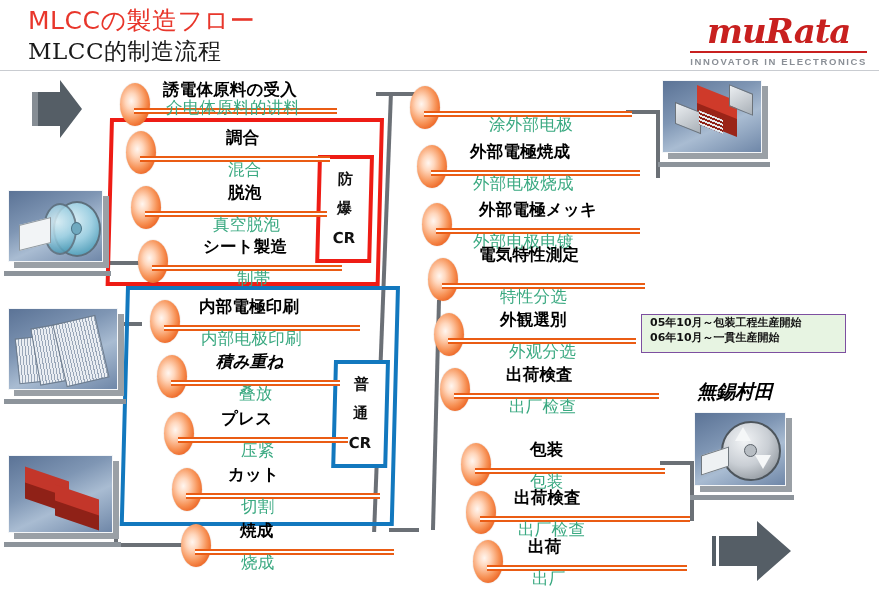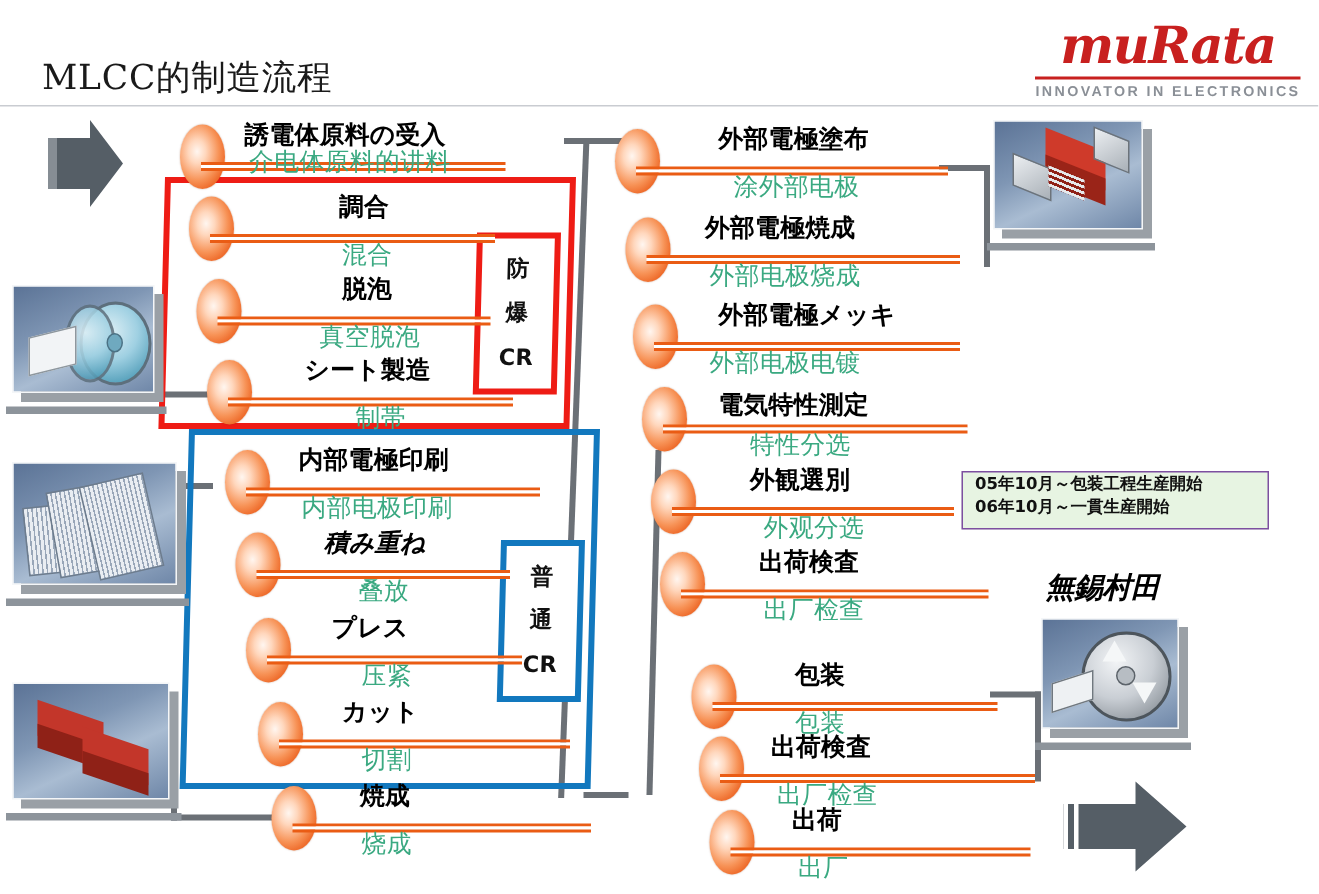--- a/index.html
+++ b/index.html
@@ -108,20 +108,21 @@
   
   .chip-top{position:absolute;background:#c3362a;}
   .chip-side{position:absolute;background:#8f2117;}
   .arrow-gray{position:absolute;}
 </style>
 </head>
 <body>
 
 <div id="stage">
 
+  <div class="title-ja">MLCCの製造フロー</div>
   <div class="title-zh">MLCC的制造流程</div>
 
   <div class="logo-wrap">
     <div class="logo-main">muRata</div>
     <div class="logo-rule"></div>
     <div class="logo-sub">INNOVATOR IN ELECTRONICS</div>
   </div>
   <div class="header-hr"></div>
 
   <div class="gwire abs" style="left:389px;top:92px;width:4px;height:440px;transform:skewX(-2.2deg);transform-origin:top left;"></div>
@@ -238,21 +239,20 @@
     </div>
   <div class="lbl-ja" style="left:240px;top:520px;">焼成</div>
   <div class="lbl-zh" style="left:241px;top:552px;">烧成</div>
 
   <div class="bullet" style="left:410px;top:86px;"></div>
   <div class="oline" style="left:424px;top:111px;width:208px;">
     <i></i>
       <i class="mid"></i>
       <i class="b"></i>
     </div>
-  <div class="lbl-ja" style="left:479px;top:82px;">外部電極塗布</div>
   <div class="lbl-zh" style="left:489px;top:114px;">涂外部电极</div>
 
   <div class="bullet" style="left:417px;top:145px;"></div>
   <div class="oline" style="left:431px;top:170px;width:209px;">
     <i></i>
       <i class="mid"></i>
       <i class="b"></i>
     </div>
   <div class="lbl-ja" style="left:470px;top:141px;">外部電極焼成</div>
   <div class="lbl-zh" style="left:473px;top:173px;">外部电极烧成</div>
@@ -265,21 +265,21 @@
     </div>
   <div class="lbl-ja" style="left:463px;top:199px;margin-left:16px;">外部電極メッキ</div>
   <div class="lbl-zh" style="left:473px;top:231px;">外部电极电镀</div>
 
   <div class="bullet" style="left:428px;top:258px;"></div>
   <div class="oline" style="left:442px;top:283px;width:203px;">
     <i></i>
       <i class="mid"></i>
       <i class="b"></i>
     </div>
-  <div class="lbl-ja" style="left:479px;top:259px;">電気特性測定</div>
+  <div class="lbl-ja" style="left:479px;top:244px;">電気特性測定</div>
   <div class="lbl-zh" style="left:500px;top:286px;">特性分选</div>
 
   <div class="bullet" style="left:434px;top:313px;"></div>
   <div class="oline" style="left:448px;top:338px;width:188px;">
     <i></i>
       <i class="mid"></i>
       <i class="b"></i>
     </div>
   <div class="lbl-ja" style="left:500px;top:309px;">外観選別</div>
   <div class="lbl-zh" style="left:509px;top:341px;">外观分选</div>

